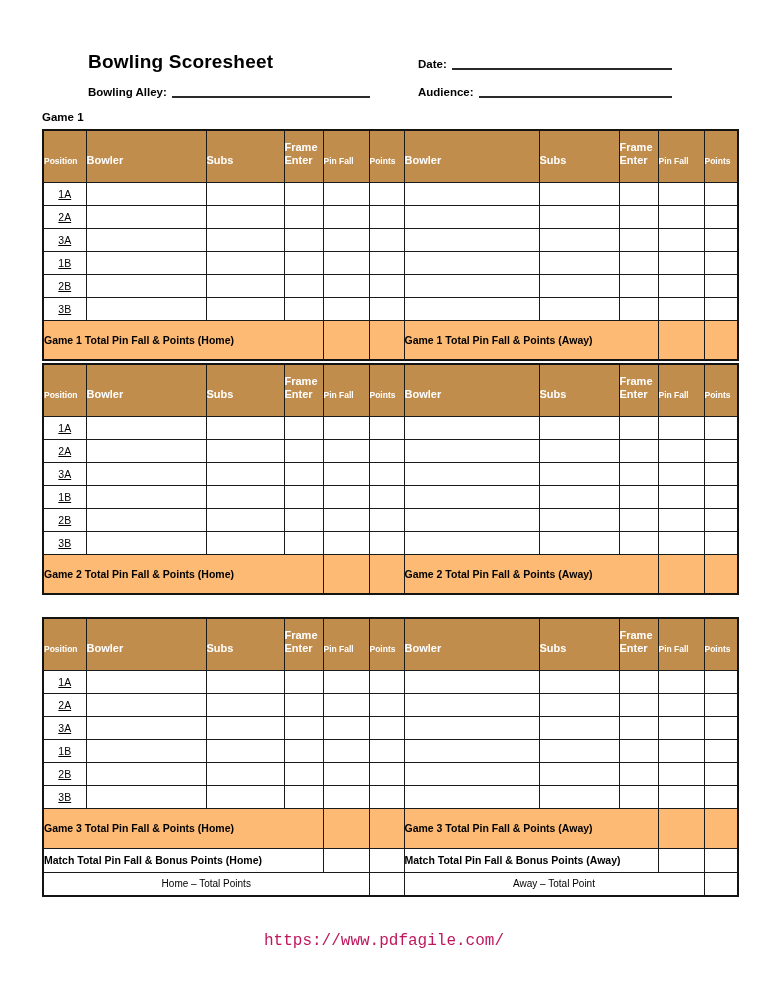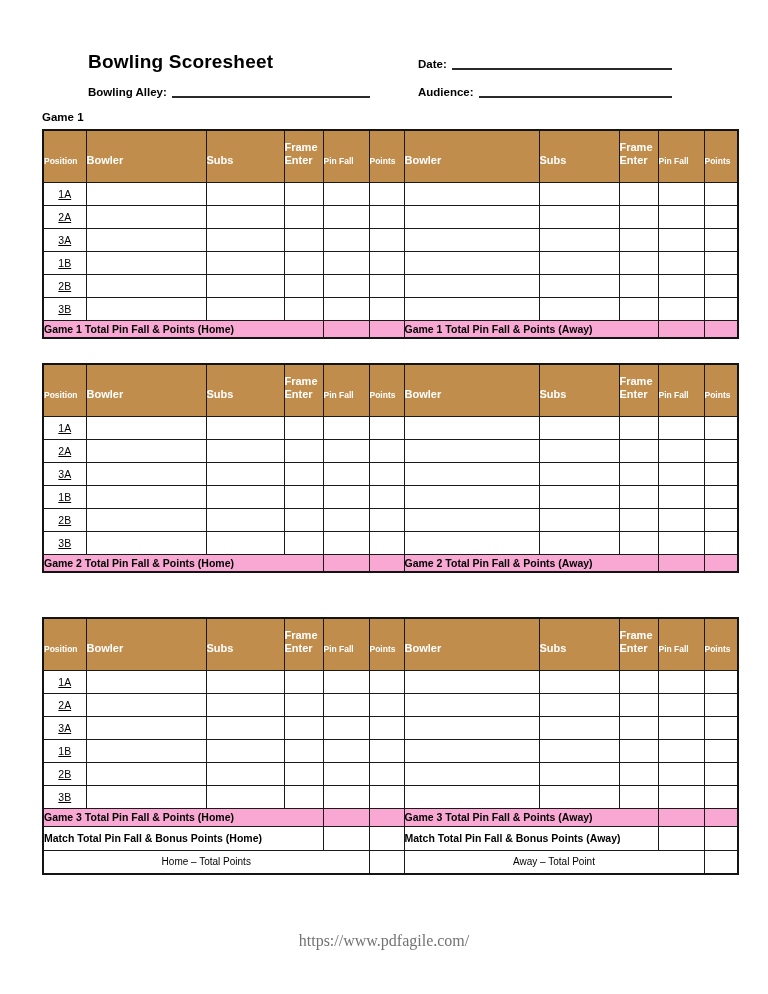--- a/index.html
+++ b/index.html
@@ -37,30 +37,30 @@
     vertical-align:bottom; text-align:left; height:52px; padding:1px 0 15px 0;
     line-height:1.15;
   }
   th.h-lg { font-size:11px; }
   th.h-sm { font-size:8.5px; }
 
   tr.body td { height:23px; background:#fff; }
   td.pos { text-align:center; font-size:10.5px; font-weight:normal;text-decoration:underline; }
   td.shaded { background:#D9D9D9; }
 
-  tr.total td { background:#f9a8d4; height:18px; vertical-align:middle;margin-top:12px; }
+  tr.total td { background:#fdba74; height:40px; vertical-align:middle;margin-top:12px; }
   tr.match td { background:#fff; height:24px; vertical-align:middle; }
   tr.final td { background:#fff; height:24px; vertical-align:middle; }
   td.t-label { font-weight:bold; font-size:10.5px; text-align:left; padding:1px 3px; }
   td.r-label { font-weight:normal; font-size:10px; text-align:center; padding:1px 6px 1px 1px; }
 
   
   .footer-url {
     position:absolute; top:932px; left:0; width:768px; text-align:center;
-    font-family:Liberation Serif, serif; font-size:16px; color:#737373;
+    font-family:Liberation Mono, monospace; font-size:16px; color:#be185d;
   }
 </style>
 </head>
 <body>
 
 <div class="page">
 
   <div class="doc-title">Bowling Scoresheet</div>
 
   <div class="field field-date">

